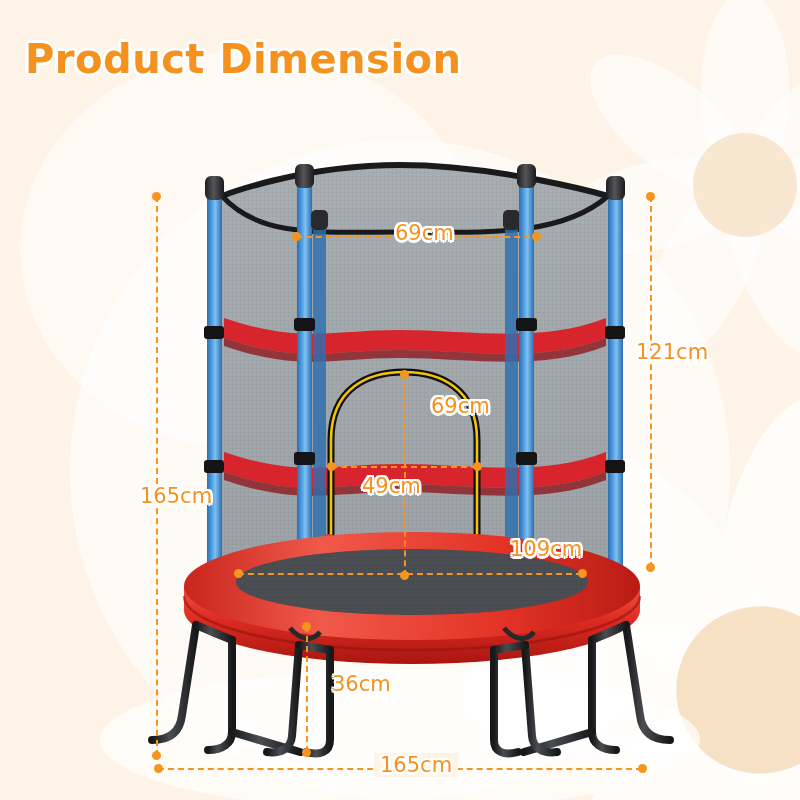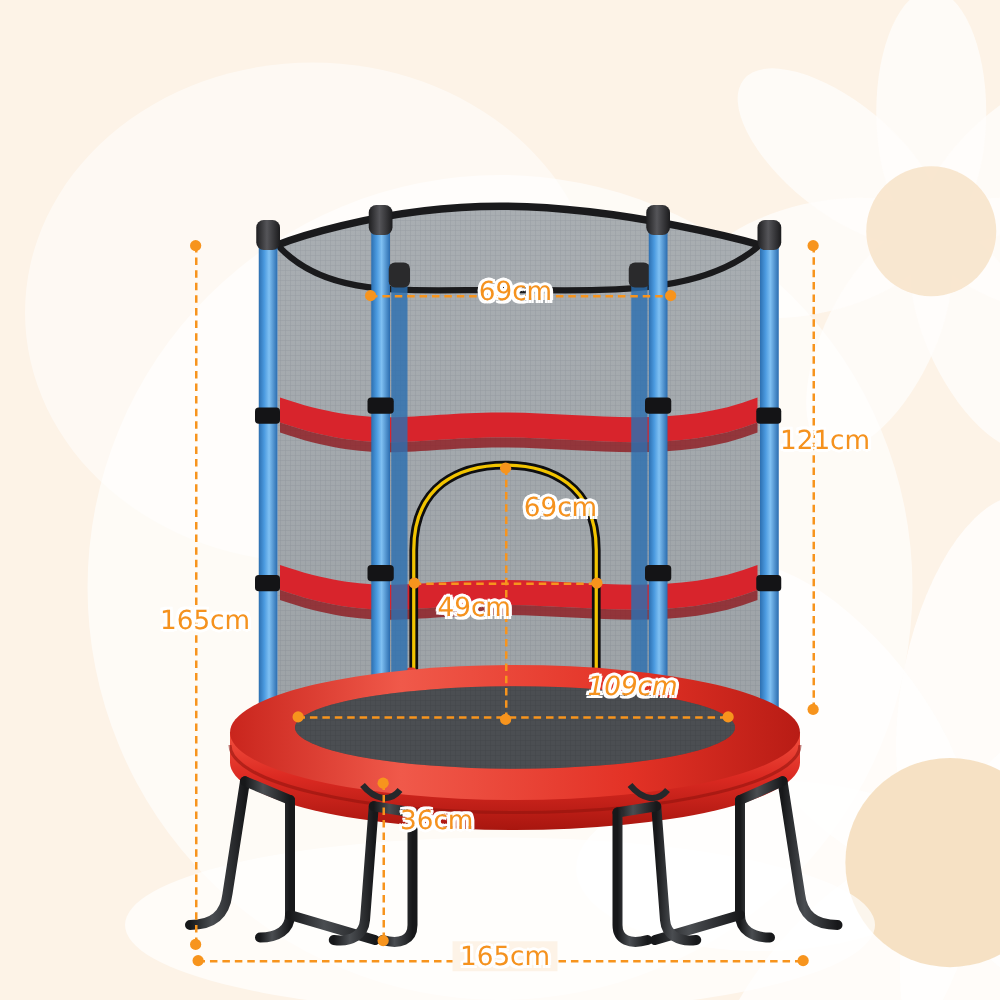--- a/index.html
+++ b/index.html
@@ -31,20 +31,21 @@
   
   .dim{
     position:absolute;
     color:#F5921E;
     font-size:21px;
     font-weight:500;
     white-space:nowrap;
     text-shadow:
       -2px -2px 0 #fff, 2px -2px 0 #fff, -2px 2px 0 #fff, 2px 2px 0 #fff,
       -2.5px 0 0 #fff, 2.5px 0 0 #fff, 0 -2.5px 0 #fff, 0 2.5px 0 #fff;
+    margin-left: 12px;
   }
 
   
   .gl-h{position:absolute;height:0;border-top:2px dashed #F7941D;}
   .gl-v{position:absolute;width:0;border-left:2px dashed #F7941D;}
   .dot{position:absolute;width:9px;height:9px;border-radius:50%;background:#F7941D;}
 </style>
 </head>
 <body>
 
@@ -107,20 +108,21 @@
           </g>
         <circle cx="0" cy="0" r="54" fill="#F6DFC0" opacity="0.95"></circle>
       </g>
 
       <ellipse cx="400" cy="470" rx="330" ry="330" fill="#FFFFFF" opacity="0.62"></ellipse>
       <ellipse cx="250" cy="250" rx="230" ry="200" fill="#FFFFFF" opacity="0.5"></ellipse>
       <ellipse cx="400" cy="740" rx="300" ry="70" fill="#FFFFFF" opacity="0.7"></ellipse>
     </svg>
   </div>
 
+  <div class="title">Product Dimension</div>
 
   <svg width="800" height="800" viewBox="0 0 800 800" style="position:absolute;left:0;top:0;">
     <defs>
       <linearGradient id="poleG" x1="0" y1="0" x2="1" y2="0">
         <stop offset="0%" stop-color="#2C6FB0"></stop>
         <stop offset="30%" stop-color="#4C9BE0"></stop>
         <stop offset="55%" stop-color="#7FC0F2"></stop>
         <stop offset="100%" stop-color="#2A6CAF"></stop>
       </linearGradient>
       <linearGradient id="capG" x1="0" y1="0" x2="1" y2="0">
@@ -275,25 +277,25 @@
   <div class="dim" style="left:419px;top:394px;">69cm</div>
 
   <div class="gl-h" style="left:331px;top:466px;width:146px;"></div>
   <div class="dot" style="left:327px;top:462px;"></div>
   <div class="dot" style="left:473px;top:462px;"></div>
   <div class="dim" style="left:350px;top:474px;">49cm</div>
 
   <div class="gl-h" style="left:238px;top:573px;width:344px;"></div>
   <div class="dot" style="left:234px;top:569px;"></div>
   <div class="dot" style="left:578px;top:569px;"></div>
-  <div class="dim" style="left:470px;top:537px;font-style:italic;">109cm</div>
+  <div class="dim" style="left:498px;top:537px;">109cm</div>
 
   <div class="gl-v" style="left:306px;top:626px;height:126px;"></div>
   <div class="dot" style="left:302px;top:622px;"></div>
   <div class="dot" style="left:302px;top:748px;"></div>
-  <div class="dim" style="left:320px;top:644px;">36cm</div>
+  <div class="dim" style="left:320px;top:672px;">36cm</div>
 
   <div class="gl-h" style="left:158px;top:768px;width:484px;"></div>
   <div class="dot" style="left:154px;top:764px;"></div>
   <div class="dot" style="left:638px;top:764px;"></div>
   <div class="dim" style="left:362px;top:753px;background:#FDF3E7;padding:0 6px;">165cm</div>
 
 </div>
 
 </body></html>

